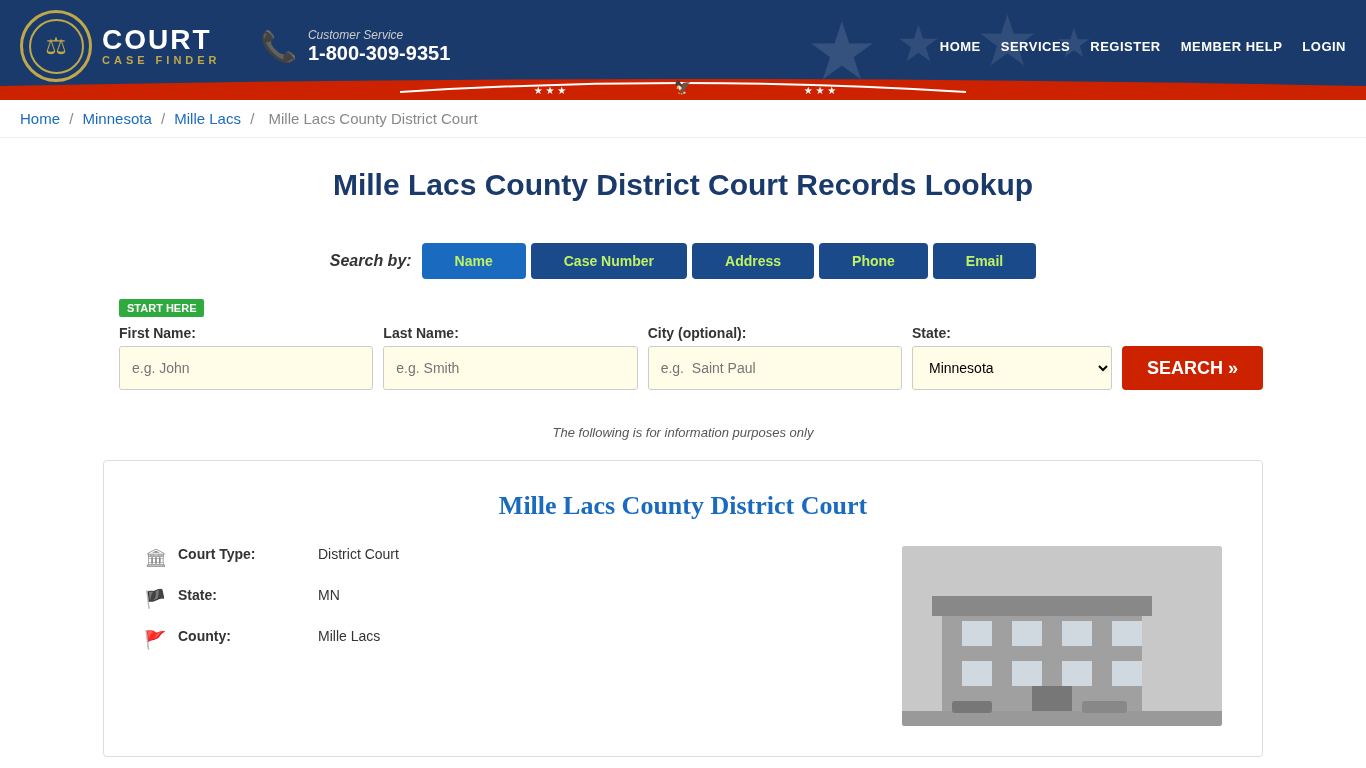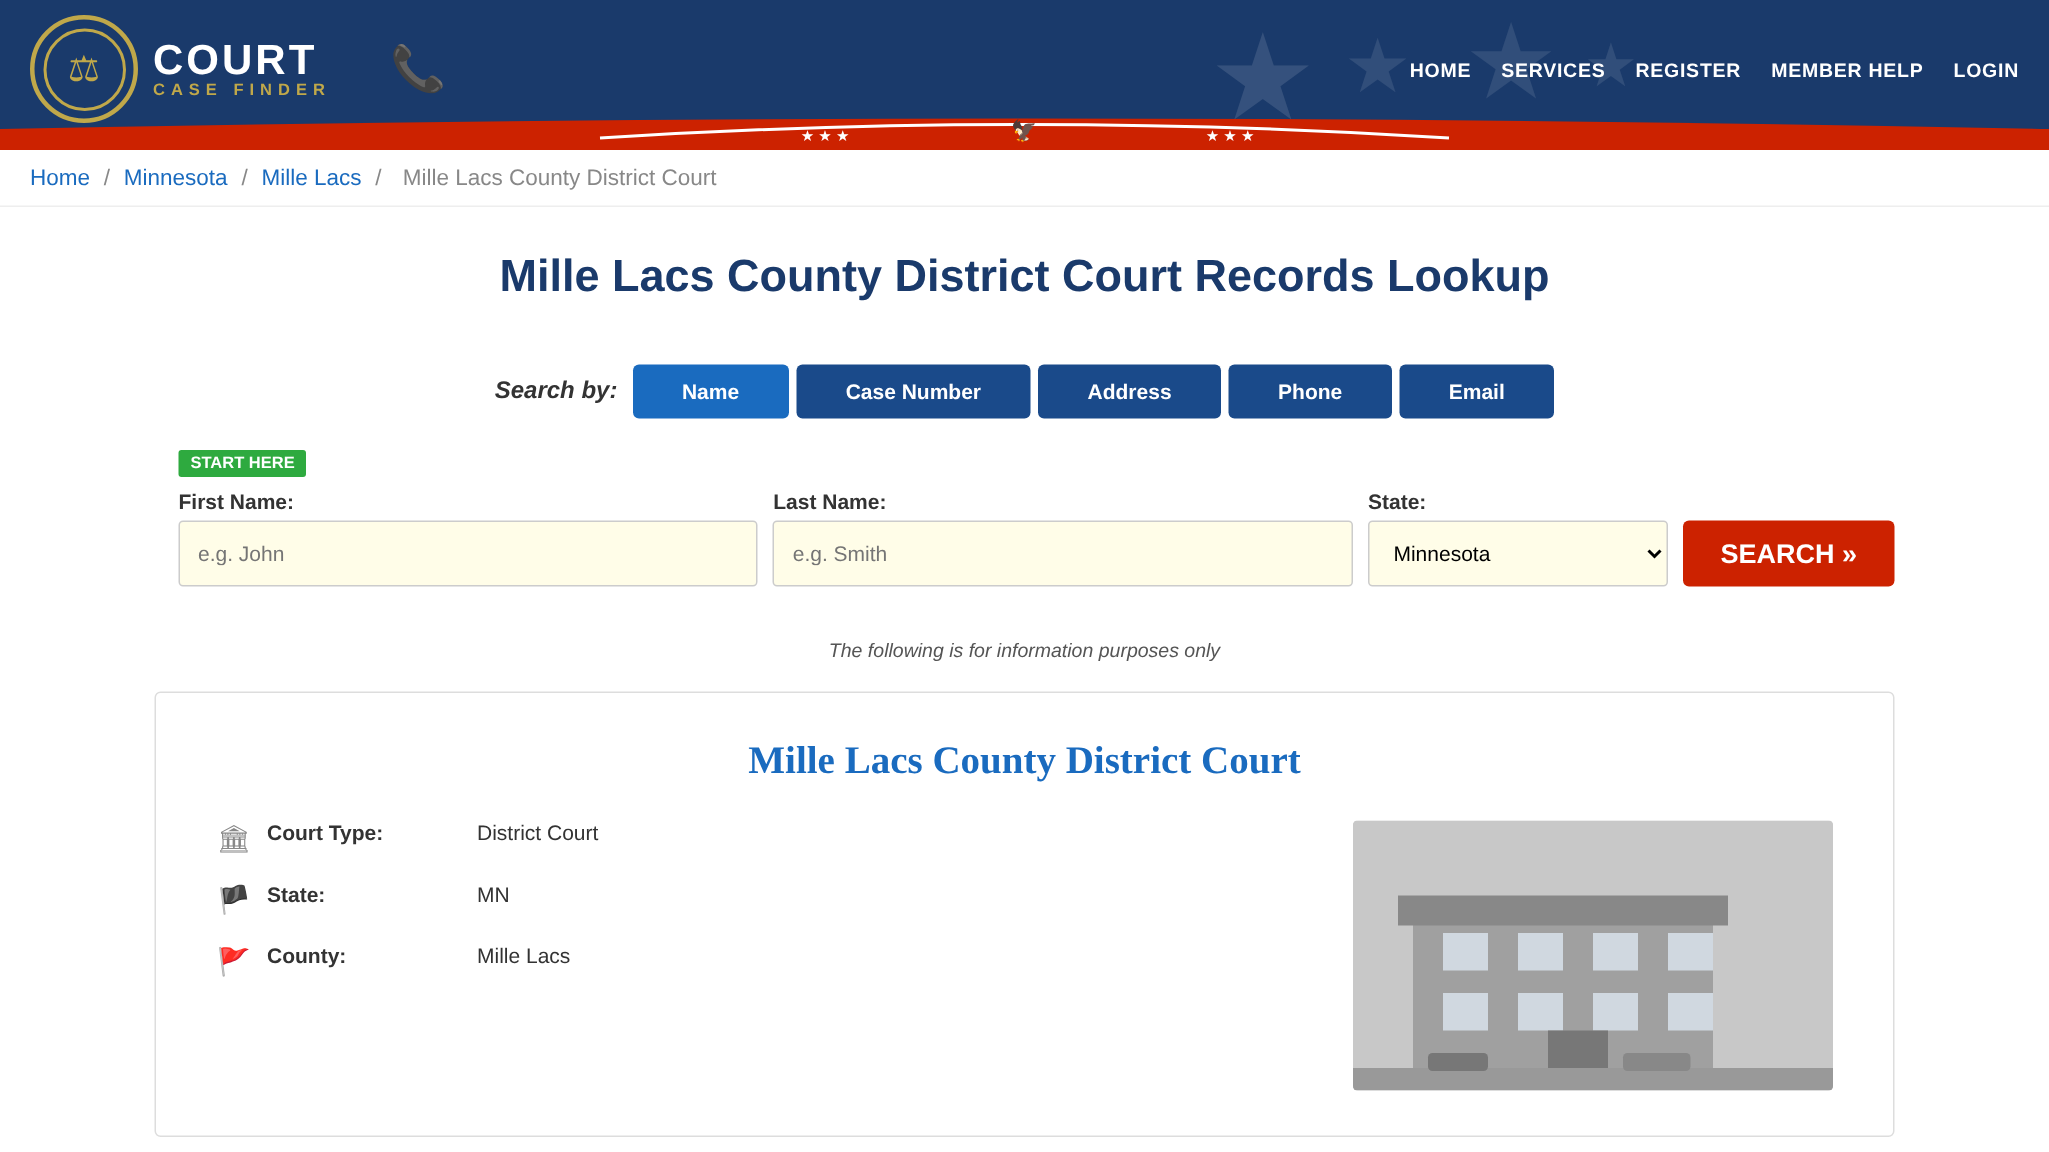--- a/index.html
+++ b/index.html
@@ -148,21 +148,21 @@
       font-size: 16px;
       margin-right: 5px;
     }
     .tab-btn {
       padding: 10px 33px;
       border: none;
       border-radius: 4px;
       font-size: 14px;
       font-weight: bold;
       cursor: pointer;
-      color: #ffffff;
+      color: #bef264;
     }
     .tab-btn.active { background: #1a6bbf; }
     .tab-btn.inactive { background: #1a4a8a; }
 
     
     .form-area {
       position: relative;
       padding: 5px 0 20px 0;
       margin-left: 16px;
     }
@@ -293,20 +293,24 @@
   <div class="logo-area">
     <div class="logo-circle">
       <div class="logo-inner">⚖</div>
     </div>
     <div class="logo-text-area">
       <div class="logo-court">COURT</div>
       <div class="logo-case-finder">CASE FINDER</div>
     </div>
     <div class="customer-service">
       <div class="cs-icon">📞</div>
+      <div class="cs-text">
+        <span class="cs-label">Customer Service</span>
+        <span class="cs-phone">1-800-309-9351</span>
+      </div>
     </div>
   </div>
 
   <div class="header-stars">
     <span class="star-bg" style="font-size:80px; top:5px; left:60px; color:rgba(255,255,255,0.12)">★</span>
     <span class="star-bg" style="font-size:50px; top:15px; left:150px; color:rgba(255,255,255,0.1)">★</span>
     <span class="star-bg" style="font-size:70px; top:0px; left:230px; color:rgba(255,255,255,0.1)">★</span>
     <span class="star-bg" style="font-size:40px; top:20px; left:310px; color:rgba(255,255,255,0.1)">★</span>
   </div>
 
@@ -364,20 +368,24 @@
     </div>
     <div class="form-row">
       <div class="form-group">
         <label>First Name:</label>
         <input type="text" placeholder="e.g. John" style="">
       </div>
       <div class="form-group">
         <label>Last Name:</label>
         <input type="text" placeholder="e.g. Smith" style="">
       </div>
+      <div class="form-group">
+        <label>City (optional):</label>
+        <input type="text" placeholder="e.g.  Saint Paul" style="">
+      </div>
       <div class="form-group state-group">
         <label>State:</label>
         <select>
           <option>Minnesota</option>
           <option>Alabama</option>
           <option>Alaska</option>
           <option>Arizona</option>
         </select>
       </div>
       <button class="search-btn">SEARCH »</button>

